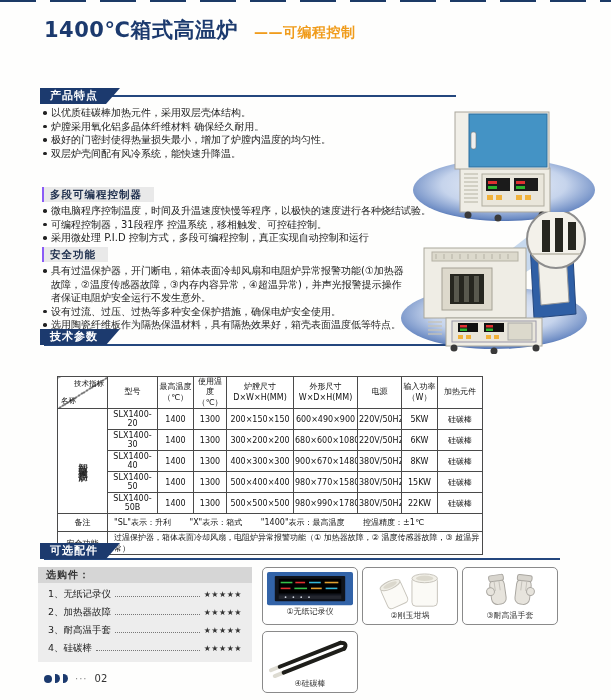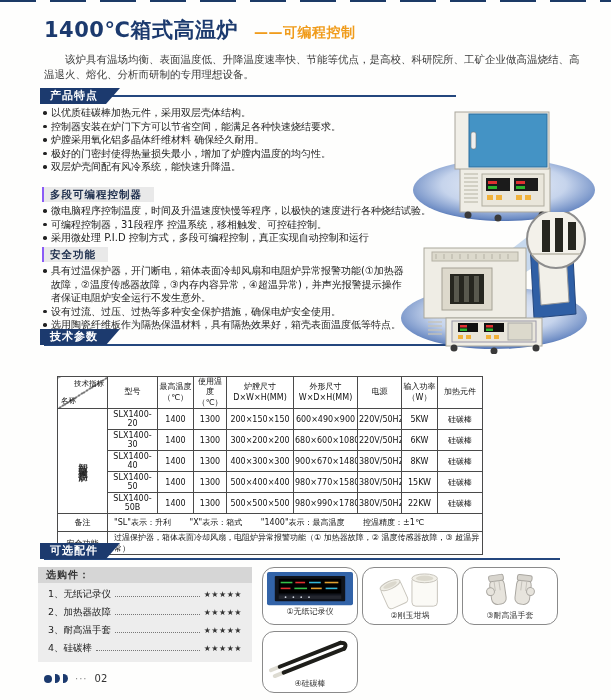--- a/index.html
+++ b/index.html
@@ -52,21 +52,21 @@
   .safe-row { height:22px; }
 
   .opt-panel { position:absolute; left:38px; top:567px; width:214px; height:95px;
     background:#ededed; z-index:2; }
   .opt-head { background:#d6d6d6; font-size:10px; font-weight:bold; color:#333;
     line-height:16px; height:16px; padding-left:8px; letter-spacing:1px; }
   .opt-item { display:flex; align-items:baseline; font-size:9.5px; color:#222; padding:5px 10px 0 10px; }
   .leader { flex:1; border-bottom:1px dotted #777; margin:0 4px; height:8px; }
   .stars { font-size:8px; color:#333; letter-spacing:0.5px; white-space:nowrap; }
 
-  .card { position:absolute; background:#fff; border:1px solid #8a8a8a; border-radius:12px;
+  .card { position:absolute; background:#fff; border:1px solid #8a8a8a; border-radius:5px;
     padding:3px 3px 1px; display:flex; flex-direction:column; z-index:2; }
   .card svg { display:block; width:100%; }
   .card-cap { font-size:8px; color:#333; text-align:center; line-height:11px; white-space:nowrap; }
   .card1 { left:262px; top:567px; width:96px; height:58px; }
   .card2 { left:362px; top:567px; width:96px; height:58px; }
   .card3 { left:462px; top:567px; width:96px; height:58px; }
   .card4 { left:262px; top:631px; width:96px; height:62px; }
 
   .footer { position:absolute; left:44px; top:673px; display:flex; align-items:center; gap:3px; }
   .f-dot { width:8px; height:8px; border-radius:50%; background:#1c3a6e; }
@@ -78,28 +78,26 @@
 <body>
 
 <div class="page">
 
   <div class="topbar"></div>
 
   <div class="title">
     <span>1400℃箱式高温炉</span><span class="subtitle">——可编程控制</span>
   </div>
 
-  <p class="intro">该炉具有温场均衡、表面温度低、升降温度速率快、节能等优点，是高校、科研院所、工矿企业做高温烧结、高温退火、熔化、分析而研制的专用理想设备。</p>
 
   <div class="hline" style="left:44px;top:95px;width:412px;"></div>
   <div class="badge" style="left:40px;top:88px;">产品特点</div>
 
   <ul class="blist" style="left:42px;top:106px;">
     <li>以优质硅碳棒加热元件，采用双层壳体结构。</li>
-    <li>控制器安装在炉门下方可以节省空间，能满足各种快速烧结要求。</li>
     <li>炉膛采用氧化铝多晶体纤维材料 确保经久耐用。</li>
     <li>极好的门密封使得热量损失最小，增加了炉膛内温度的均匀性。</li>
     <li>双层炉壳间配有风冷系统，能快速升降温。</li>
   </ul>
 
   <div class="subhead" style="left:42px;top:187px;">多段可编程控制器</div>
   <ul class="blist" style="left:42px;top:204px;width:400px;">
     <li>微电脑程序控制温度，时间及升温速度快慢等程序，以极快的速度进行各种烧结试验。</li>
     <li>可编程控制器，31段程序 控温系统，移相触发、可控硅控制。</li>
     <li>采用微处理 P.I.D 控制方式，多段可编程控制，真正实现自动控制和运行</li>

